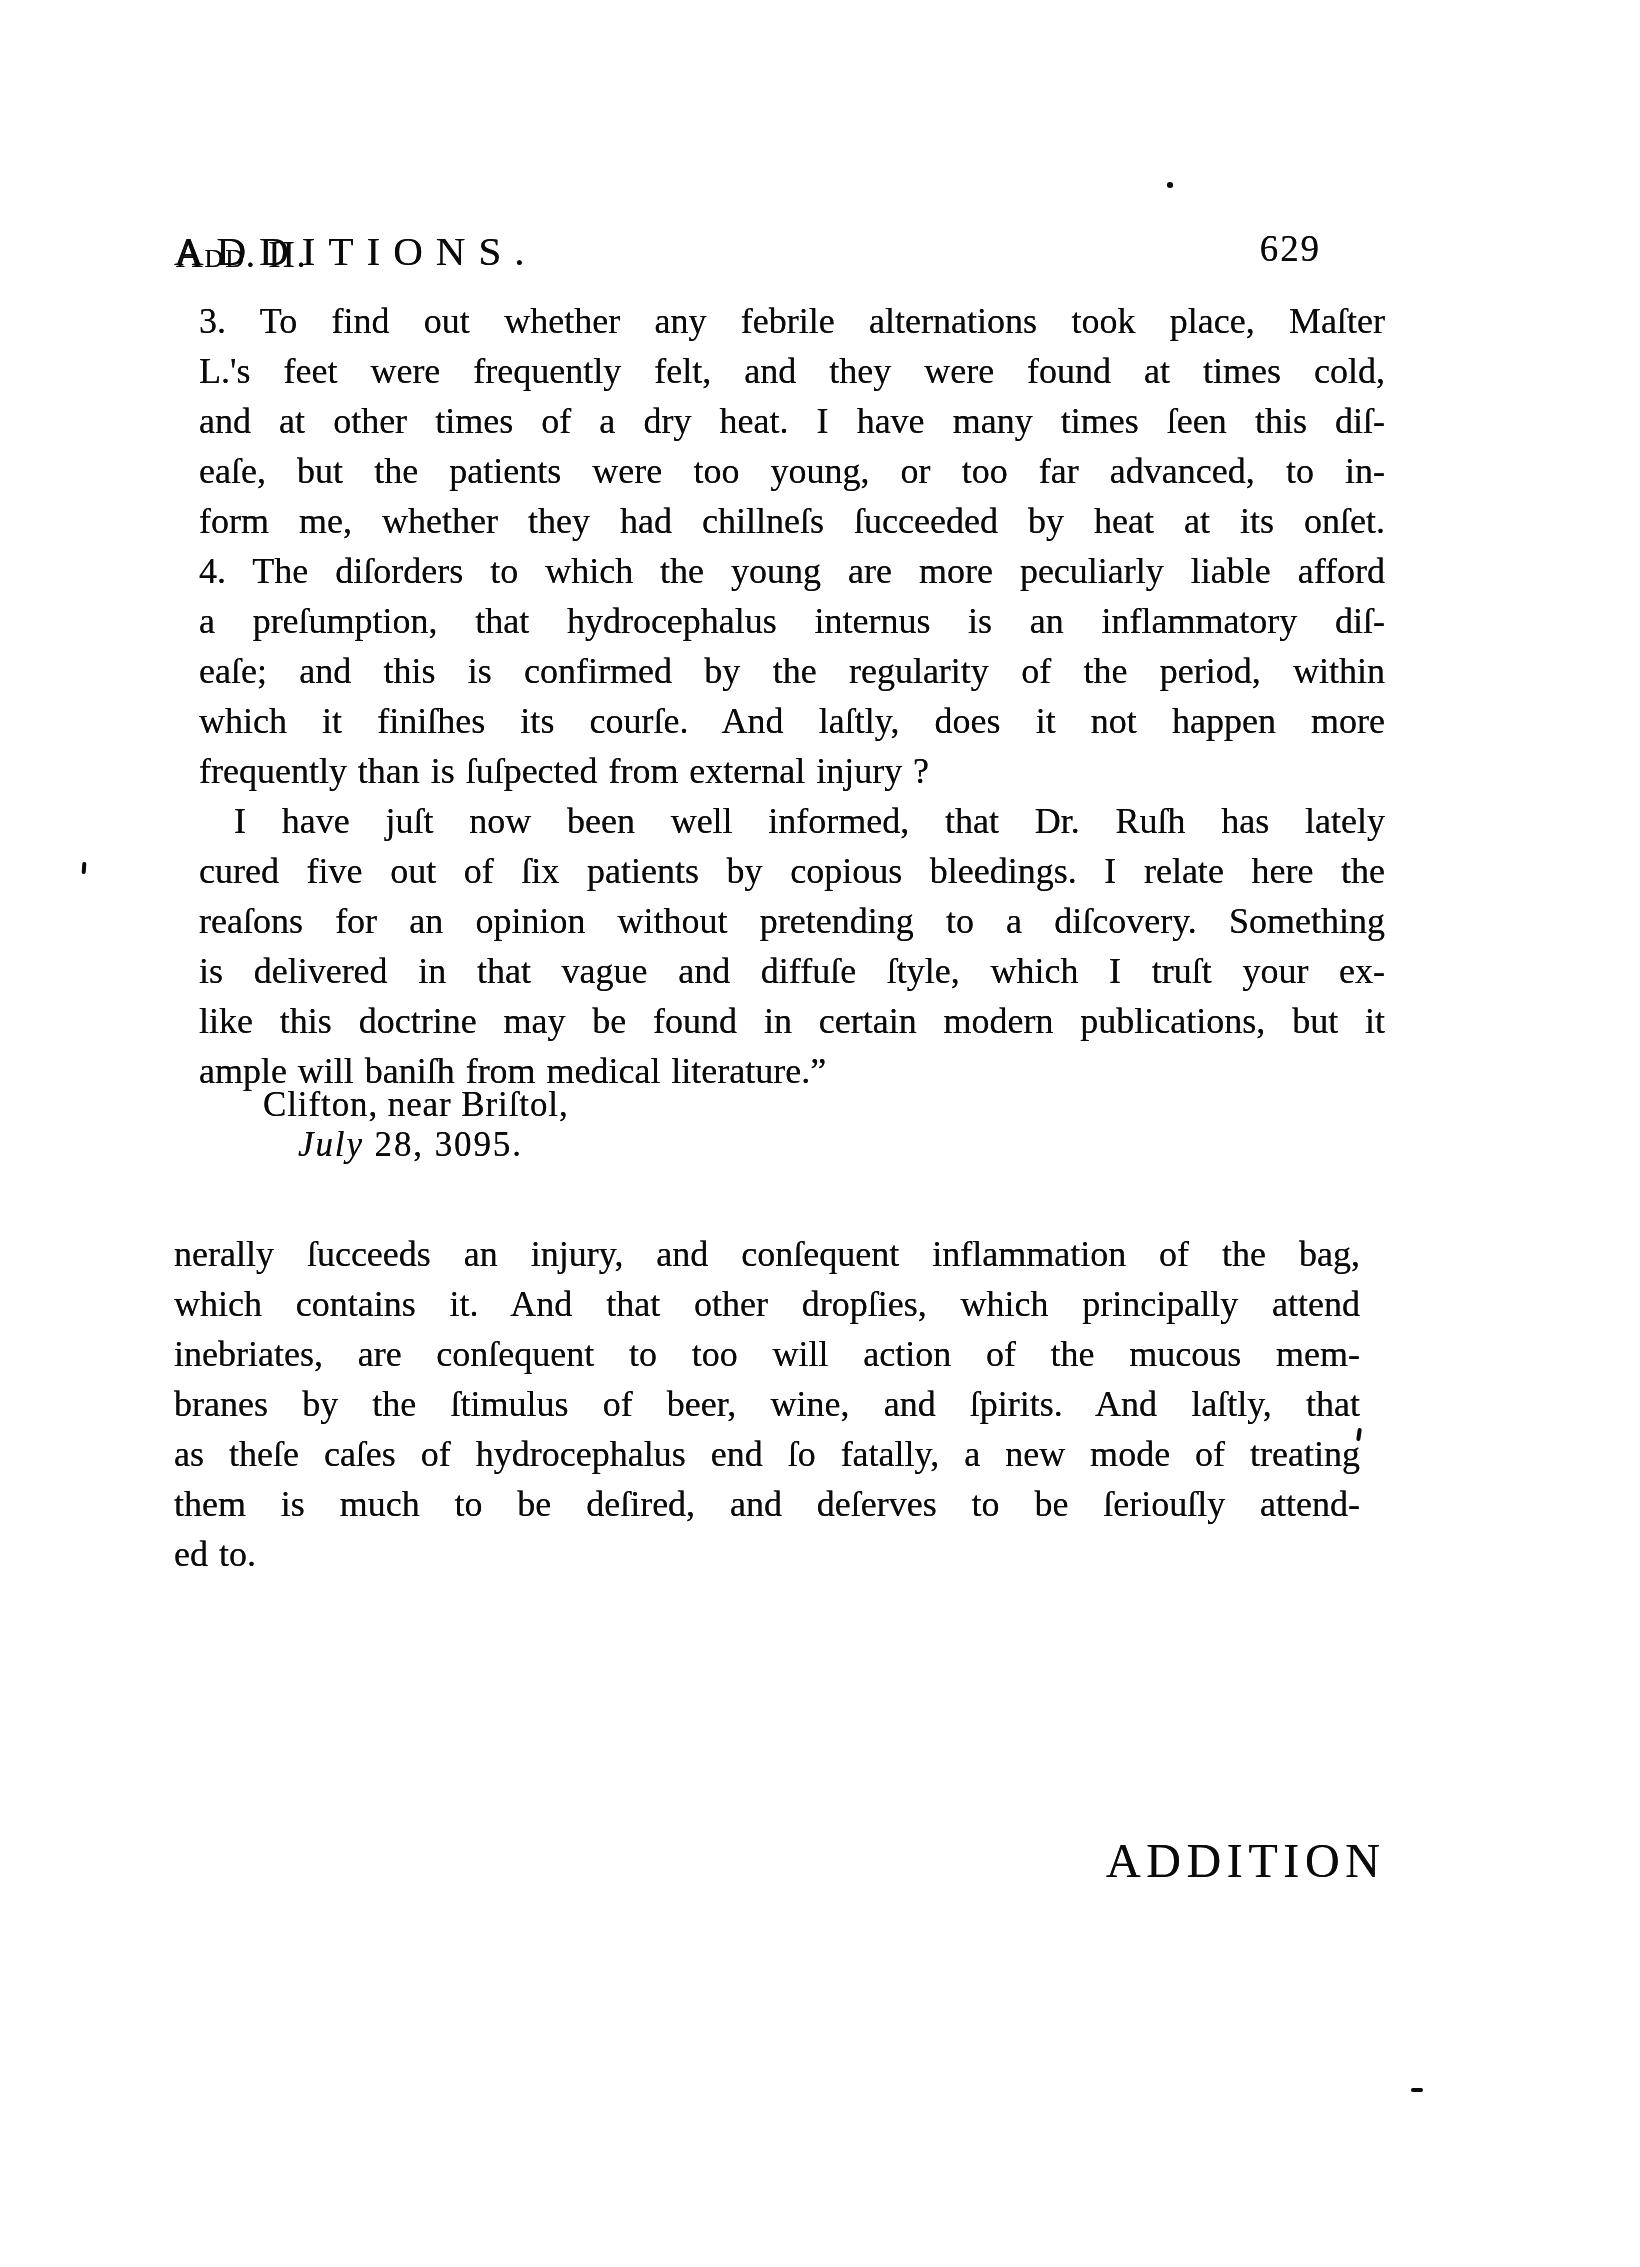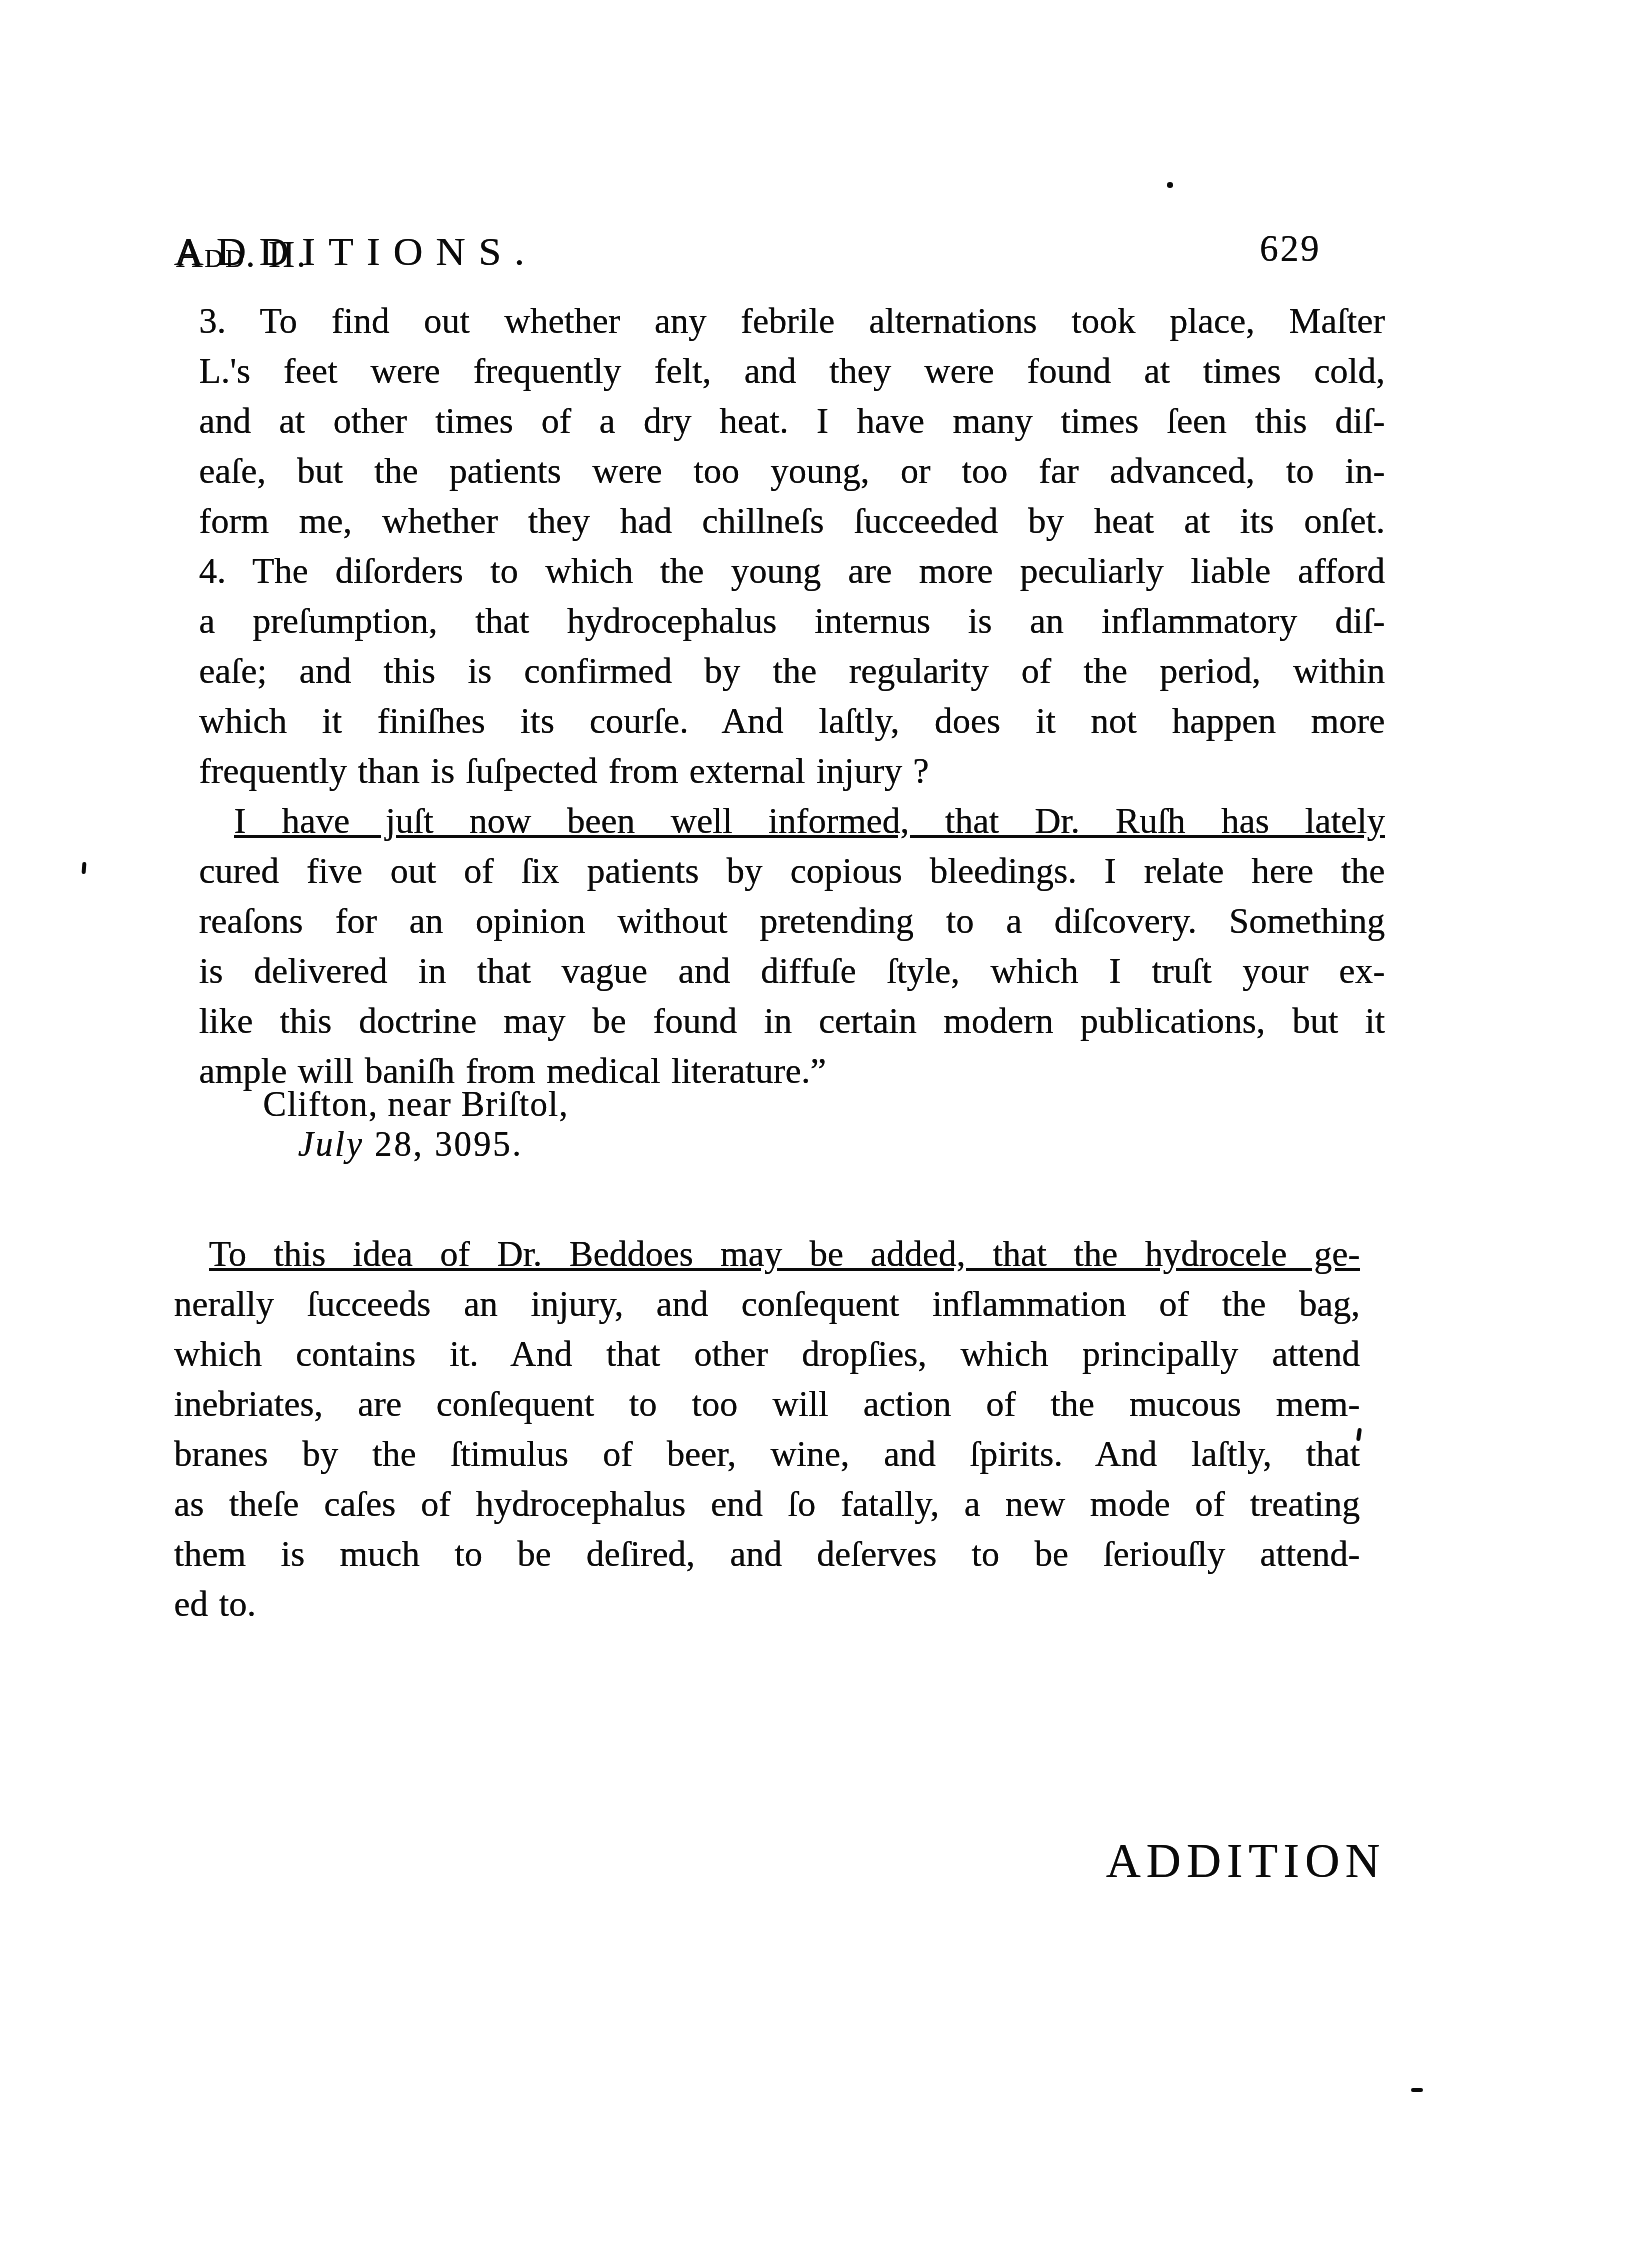--- a/index.html
+++ b/index.html
@@ -62,21 +62,21 @@
     text-align: justify;
     text-align-last: justify;
     height: 50px;
     overflow: visible;
     word-spacing: 1.9px;
   }
   .line.no-fill {
     text-align: left;
     text-align-last: left;
   }
-  .line.ind { text-indent: 35px; text-decoration: underline; }
+  .line.ind { text-indent: 35px; }
 
   
   .sig-place {
     position: absolute;
     left: 263px;
     top: 1085px;
     font-size: 35px;
     letter-spacing: 0.9px;
   }
   .sig-date {
@@ -131,21 +131,20 @@
       <div class="line">reaſons for an opinion without pretending to a diſcovery.  Something</div>
       <div class="line">is delivered in that vague and diffuſe ſtyle, which I truſt your ex-</div>
       <div class="line">like this doctrine may be found in certain modern publications, but it</div>
       <div class="line no-fill">ample will baniſh from medical literature.”</div>
     </div>
 
   <div class="sig-place">Clifton, near Briſtol,</div>
   <div class="sig-date"><span class="it">July</span><span> 28, 3095.</span></div>
 
   <div class="textblock" id="addendum-block">
-      <div class="line ind">To this idea of Dr. Beddoes may be added, that the hydrocele ge-</div>
       <div class="line">nerally ſucceeds an injury, and conſequent inflammation of the bag,</div>
       <div class="line">which contains it.  And that other dropſies, which principally attend</div>
       <div class="line">inebriates, are conſequent to too will action of the mucous mem-</div>
       <div class="line">branes by the ſtimulus of beer, wine, and ſpirits.  And laſtly, that</div>
       <div class="line">as theſe caſes of hydrocephalus end ſo fatally, a new mode of treating</div>
       <div class="line">them is much to be deſired, and deſerves to be ſeriouſly attend-</div>
       <div class="line no-fill">ed to.</div>
     </div>
 
   <div class="catchword">ADDITION</div>

